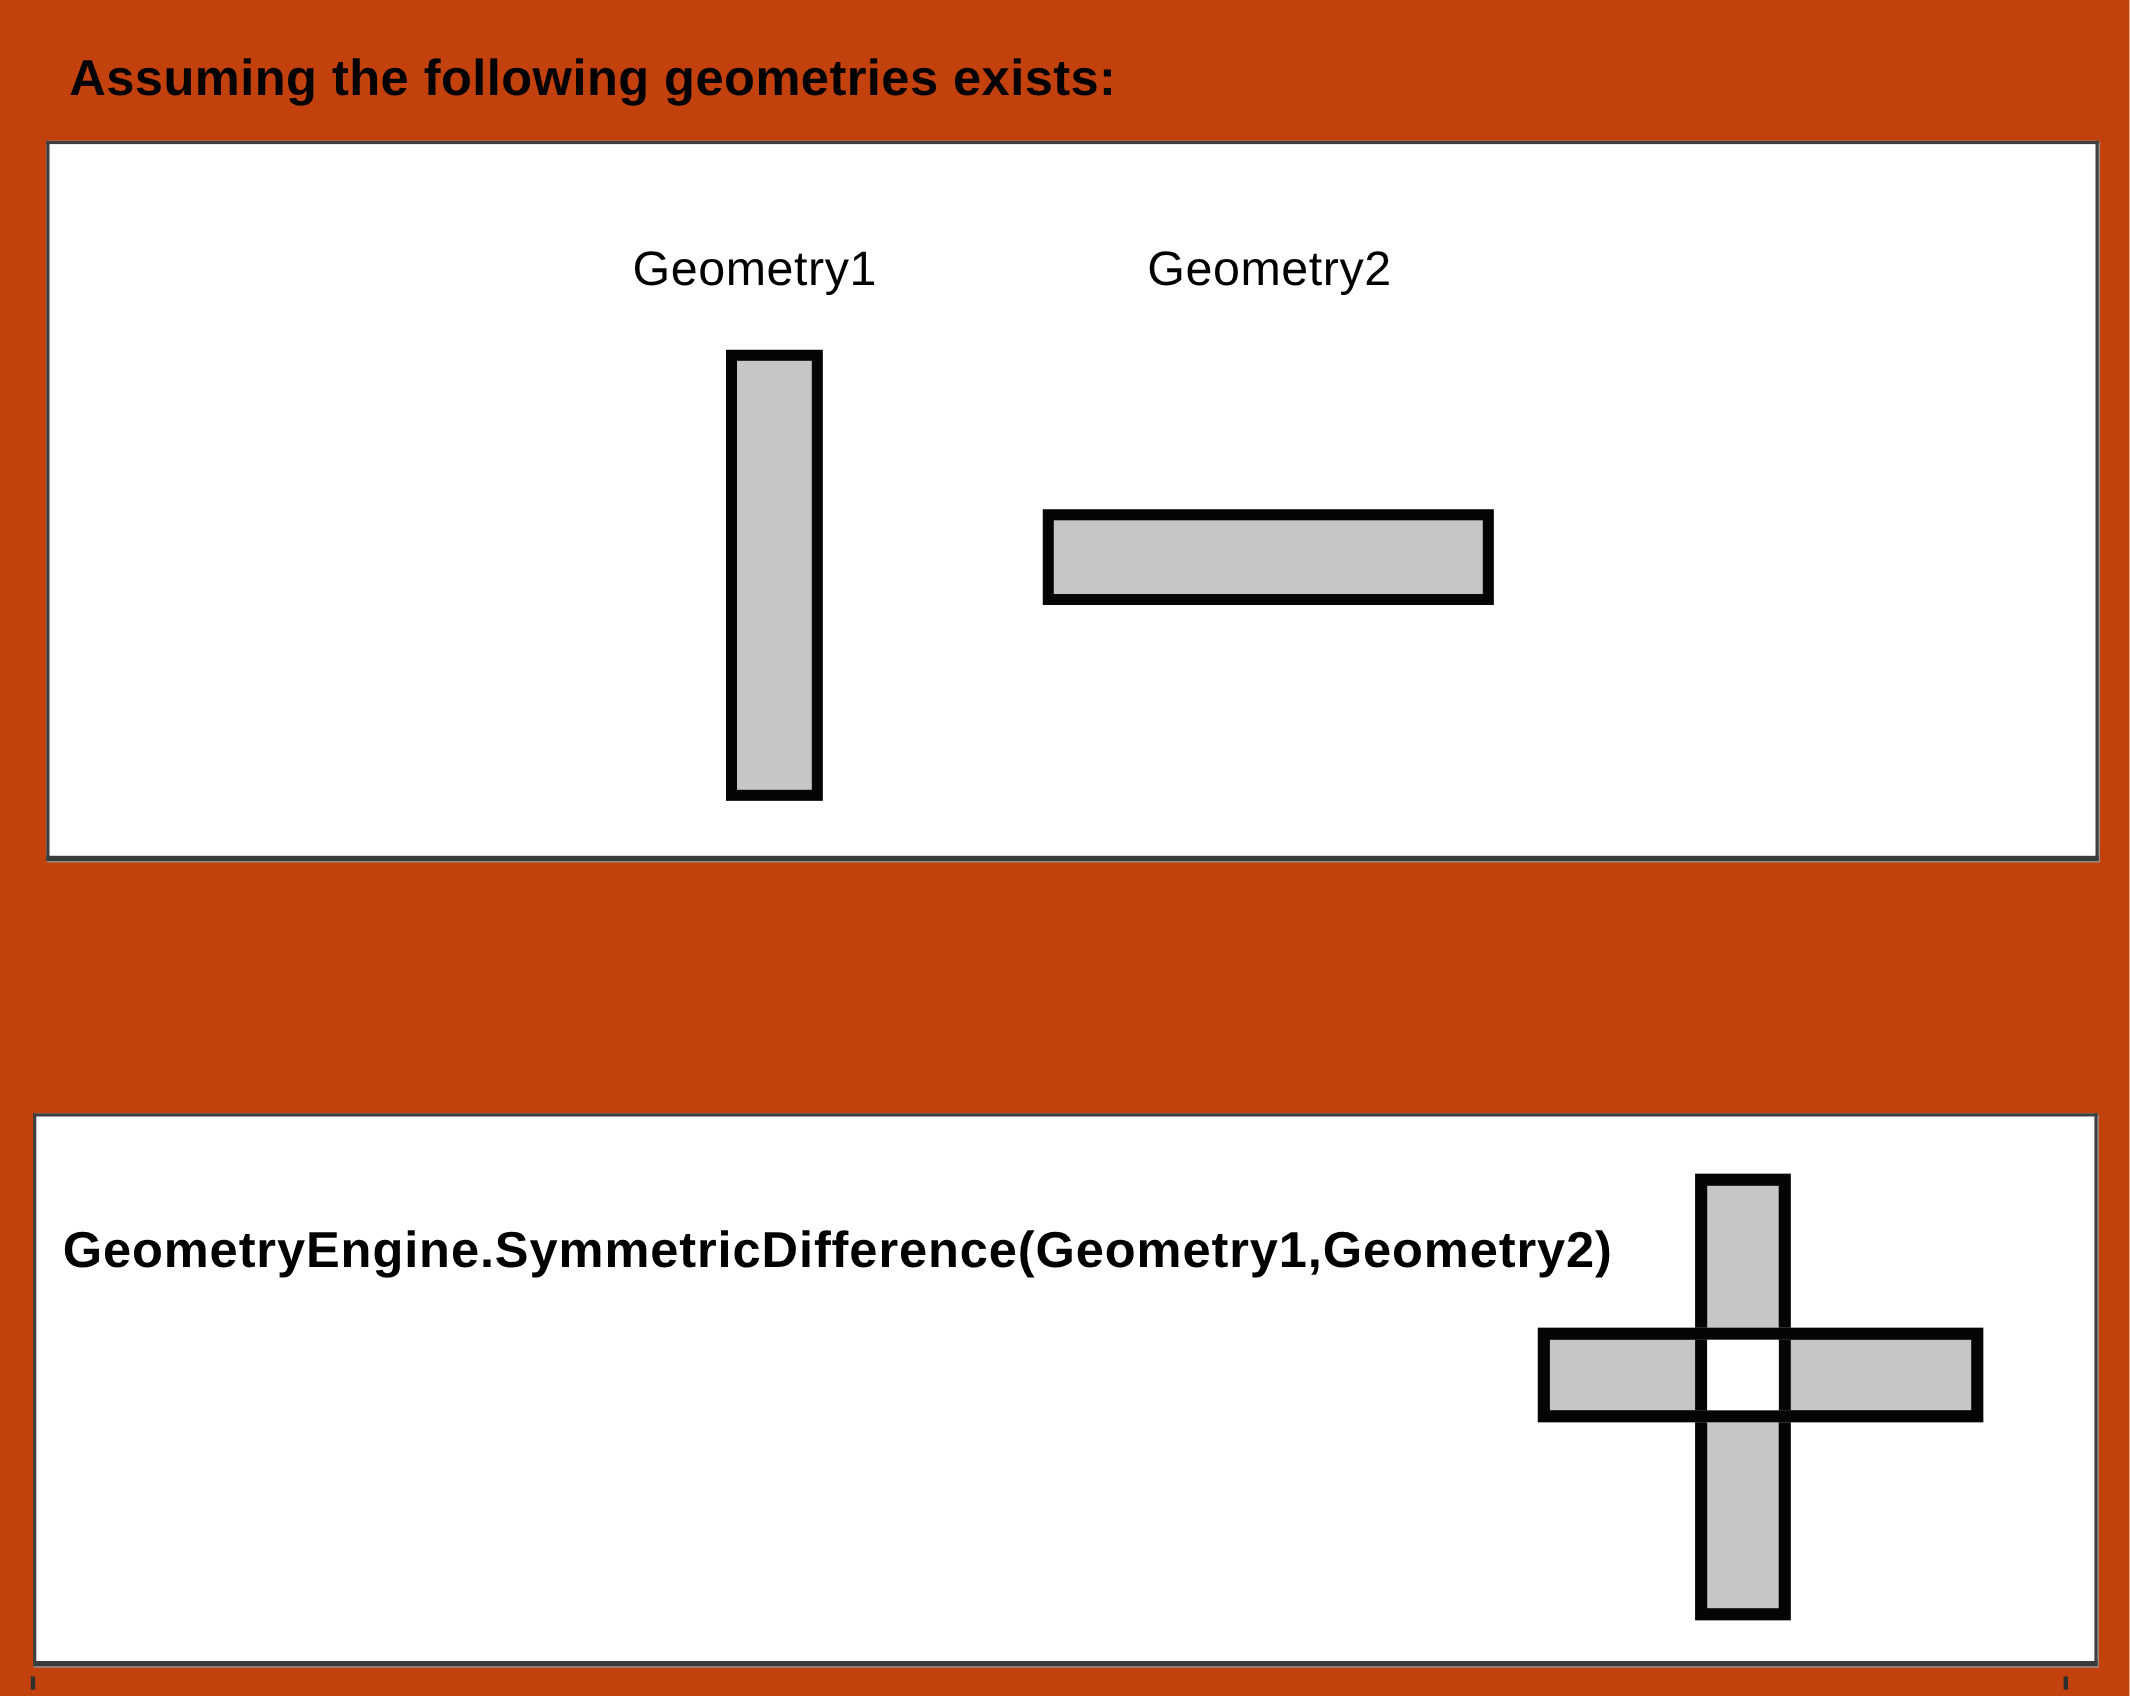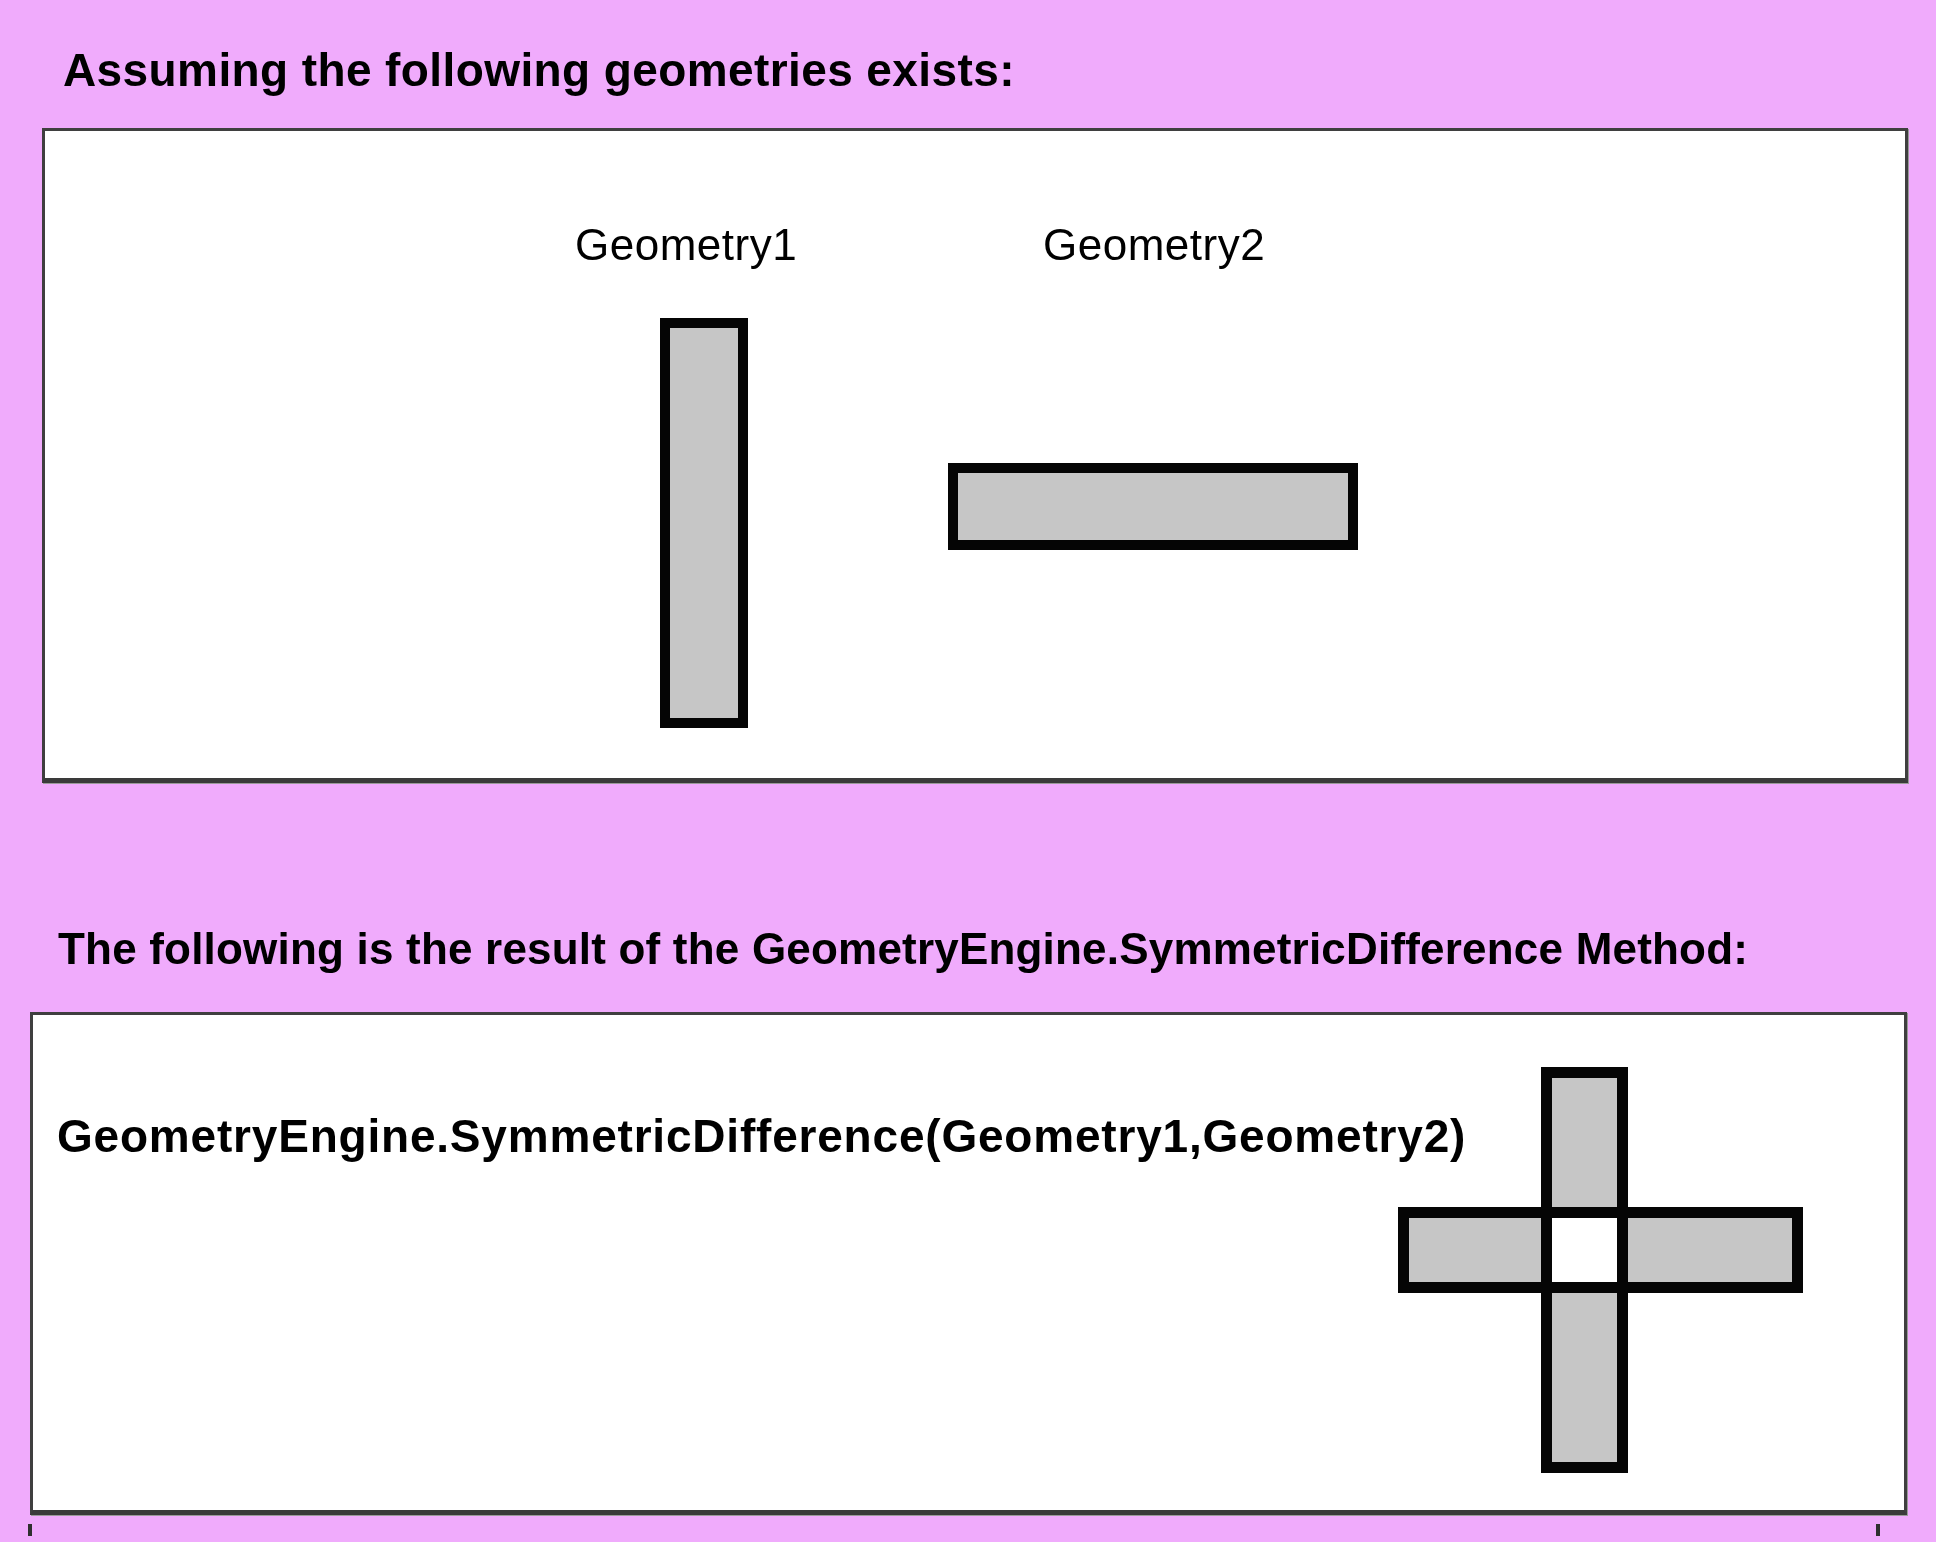--- a/index.html
+++ b/index.html
@@ -1,19 +1,19 @@
 <!DOCTYPE html>
 <html><head>
 <meta charset="utf-8">
 <style>
   html,body{margin:0;padding:0;background:#ffffff;}
   #screen{
     position:relative;
     width:1936px;height:1542px;
-    background:#f0abfc;
+    background:#c2410c;
     font-family:"Liberation Sans","DejaVu Sans",sans-serif;
     overflow:hidden;
   }
   .heading{
     position:absolute;
     font-weight:bold;
     color:#000;
     line-height:1;
     white-space:nowrap;
   }
@@ -95,21 +95,20 @@
   <div id="panel1" class="panel"></div>
 
   <span id="label1" class="geo-label">Geometry1</span>
 
   <span id="label2" class="geo-label">Geometry2</span>
 
   <div id="g1bar" class="bar"></div>
 
   <div id="g2bar" class="bar"></div>
 
-  <div id="h2" class="heading">The following is the result of the GeometryEngine.SymmetricDifference Method:</div>
 
   <div id="panel2" class="panel"></div>
 
   <span id="expr" class="code">GeometryEngine.SymmetricDifference(Geometry1,Geometry2)</span>
 
   <div id="cross-vbar" class="cross-bar"></div>
 
   <div id="cross-hbar" class="cross-bar"></div>
 
   <div id="strip-left" class="cross-strip"></div>

